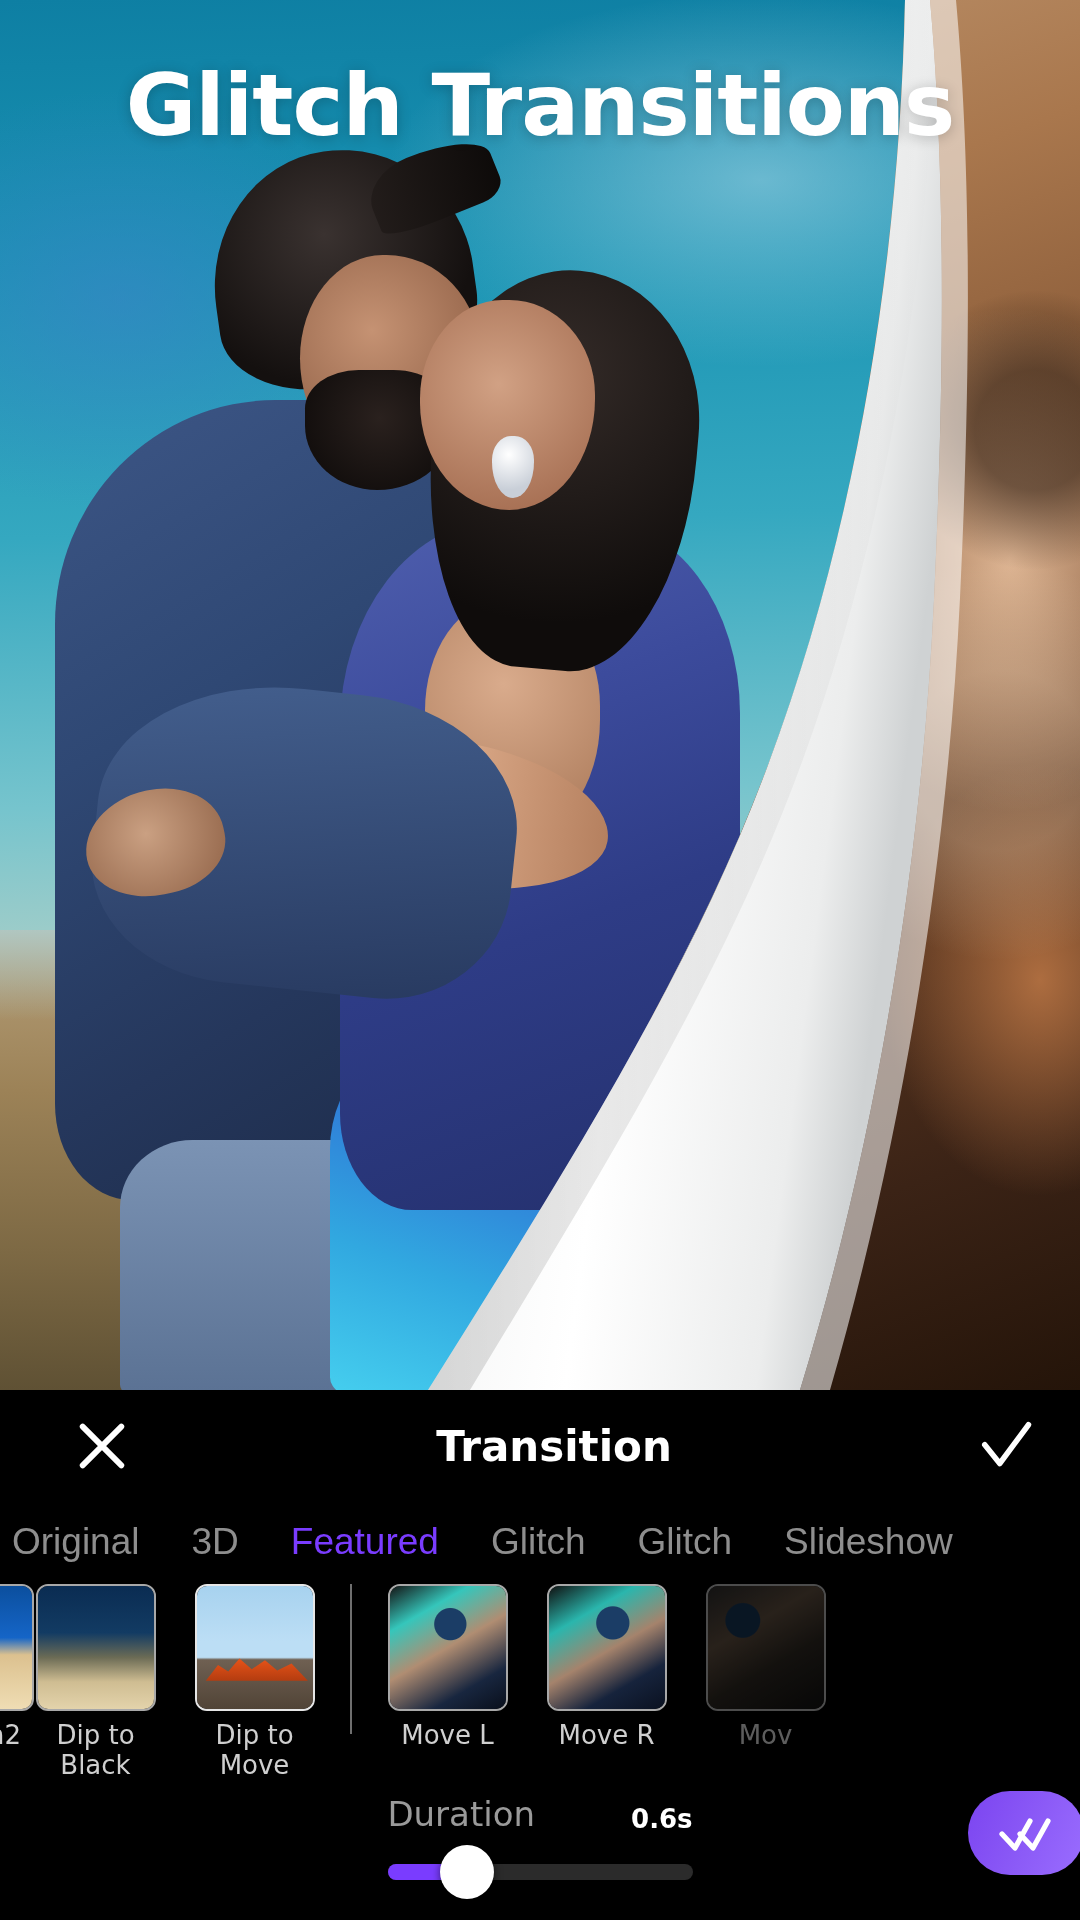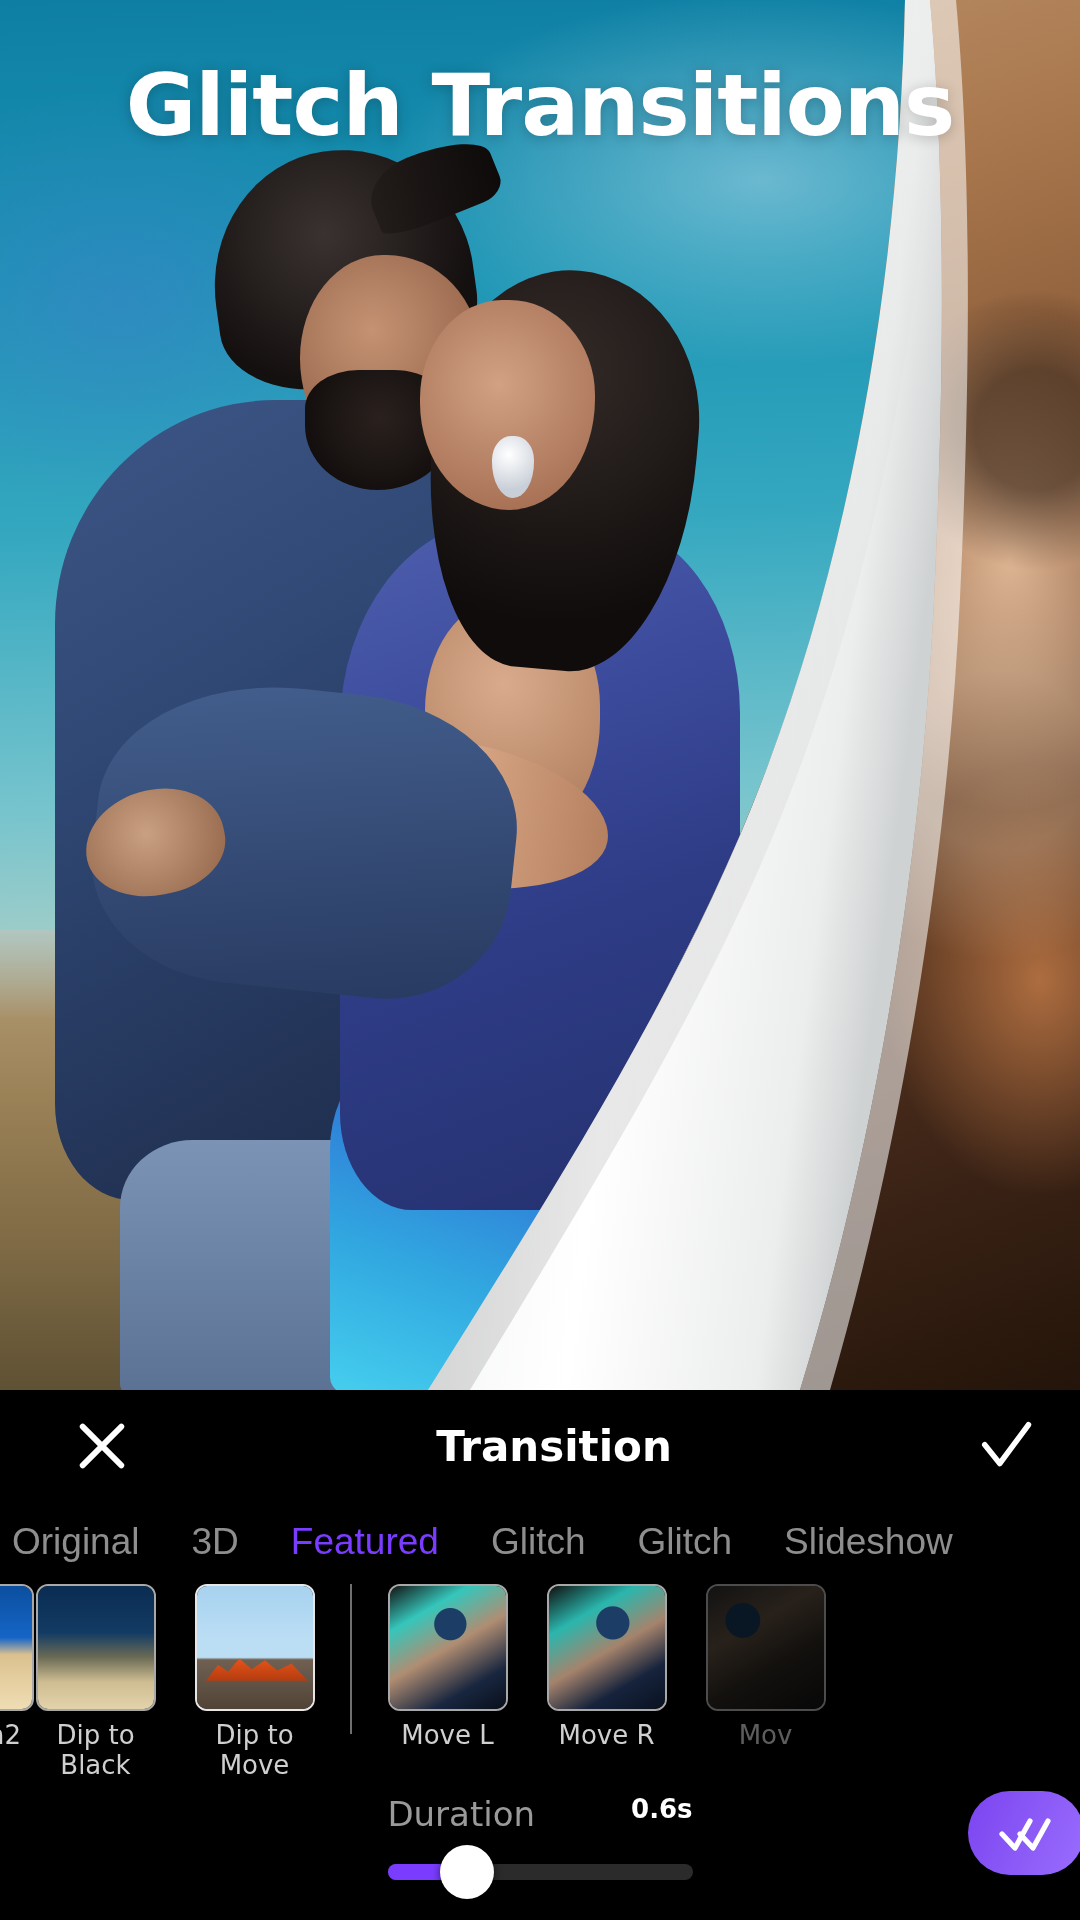--- a/index.html
+++ b/index.html
@@ -266,21 +266,21 @@
       linear-gradient(150deg,#2a2a2a 0%, #5a4a3c 34%, #2b2620 62%, #111111 100%); }
 
   .thumb-cell.dim { opacity:.45; }
 
   
   .duration-row {
     position:relative; height:132px; margin-top:2px;
   }
   .dur-labels {
     position:absolute; left:0; right:0; top:16px;
-    display:flex; justify-content:center; gap:96px;
+    display:flex; justify-content:center; gap:96px;align-items:flex-end;
   }
   .dur-title { color:#9a9a9a; font-size:34px; font-family:"DejaVu Sans", sans-serif; }
   .dur-value { color:#ffffff; font-size:26px; font-weight:700; font-family:"DejaVu Sans", sans-serif; }
 
   .slider {
     position:absolute; left:388px; top:86px; width:305px; height:16px;
     cursor:pointer;
   }
   .slider-track {
     position:absolute; left:0; top:0; width:100%; height:16px;

